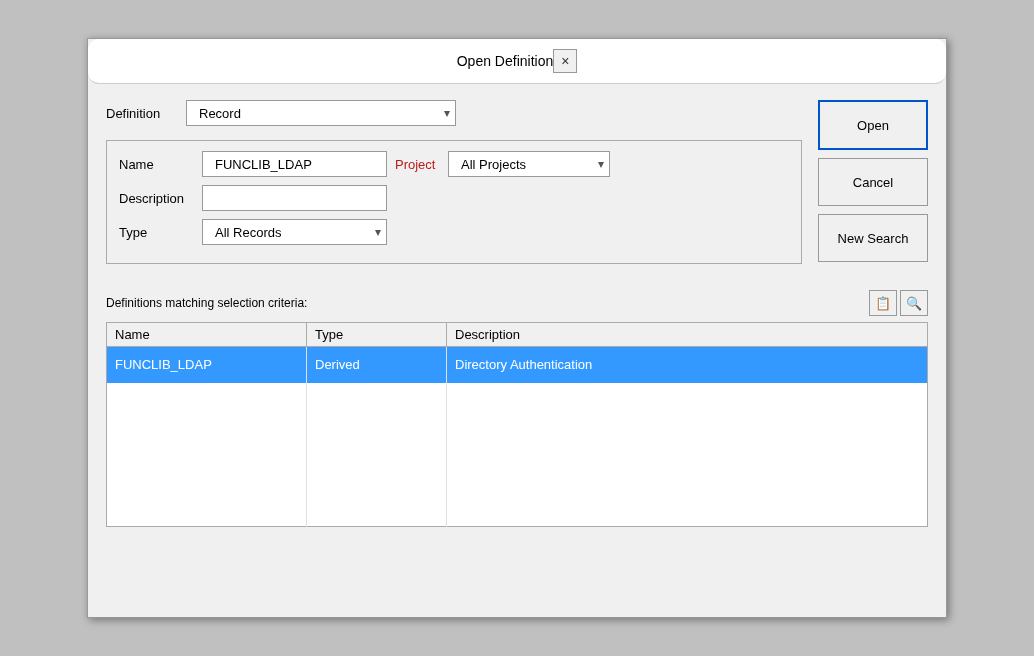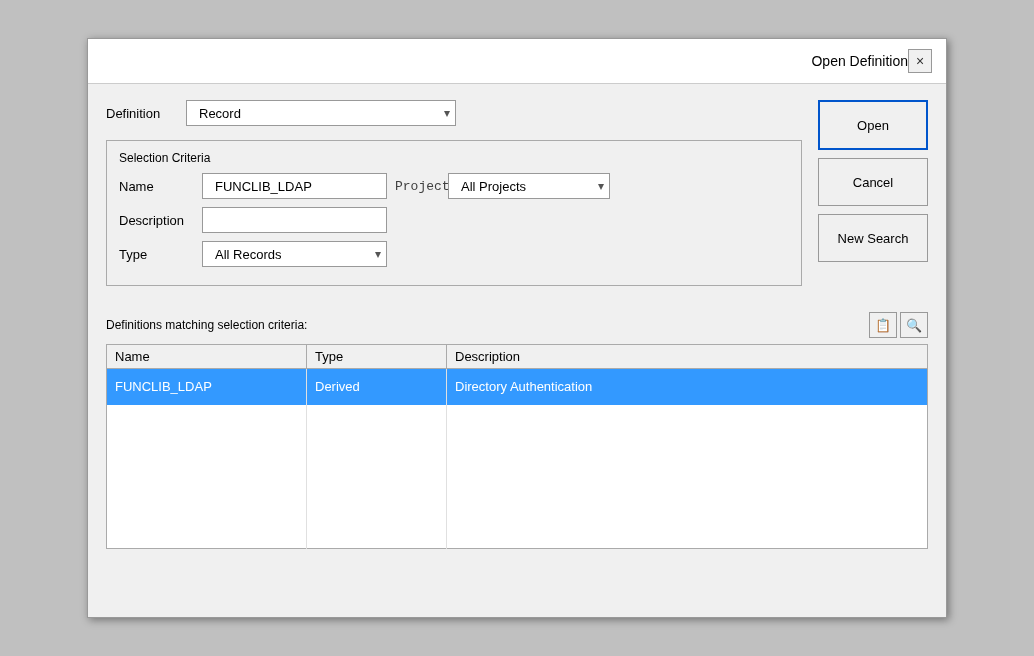--- a/index.html
+++ b/index.html
@@ -28,21 +28,22 @@
       min-height: 580px;
       position: relative;
     }
 
     .title-bar {
       background: #ffffff;
       border-bottom: 1px solid #ccc;
       padding: 10px 14px;
       display: flex;
       align-items: center;
-      justify-content: flex-end;
+      justify-content: center;
+      border-radius: 11px;
     }
 
     .title-text {
       font-size: 14px;
       font-weight: normal;
       color: #000;
     }
 
     .close-btn {
       width: 24px;
@@ -158,23 +159,22 @@
       color: #000;
       flex-shrink: 0;
     }
 
     .name-input {
       width: 185px;
     }
 
     .project-label {
       width: 45px;
-      color: #404040;
+      color: #b91c1c;
       flex-shrink: 0;
-      font-family: Liberation Mono, monospace;
     }
 
     .project-select-wrapper {
       width: 162px;
     }
 
     .project-select-wrapper select {
       width: 100%;
     }
 
@@ -316,21 +316,20 @@
           <select>
             <option>Record</option>
             <option>File</option>
             <option>View</option>
             <option>Table</option>
           </select>
         </div>
       </div>
 
       <div class="selection-criteria-box">
-        <div class="selection-criteria-title">Selection Criteria</div>
 
         <div class="criteria-row">
           <span class="criteria-label">Name</span>
           <input type="text" class="name-input" value="FUNCLIB_LDAP" style="">
           <span class="project-label">Project</span>
           <div class="select-wrapper project-select-wrapper">
             <select>
               <option>All Projects</option>
               <option>Project A</option>
               <option>Project B</option>

